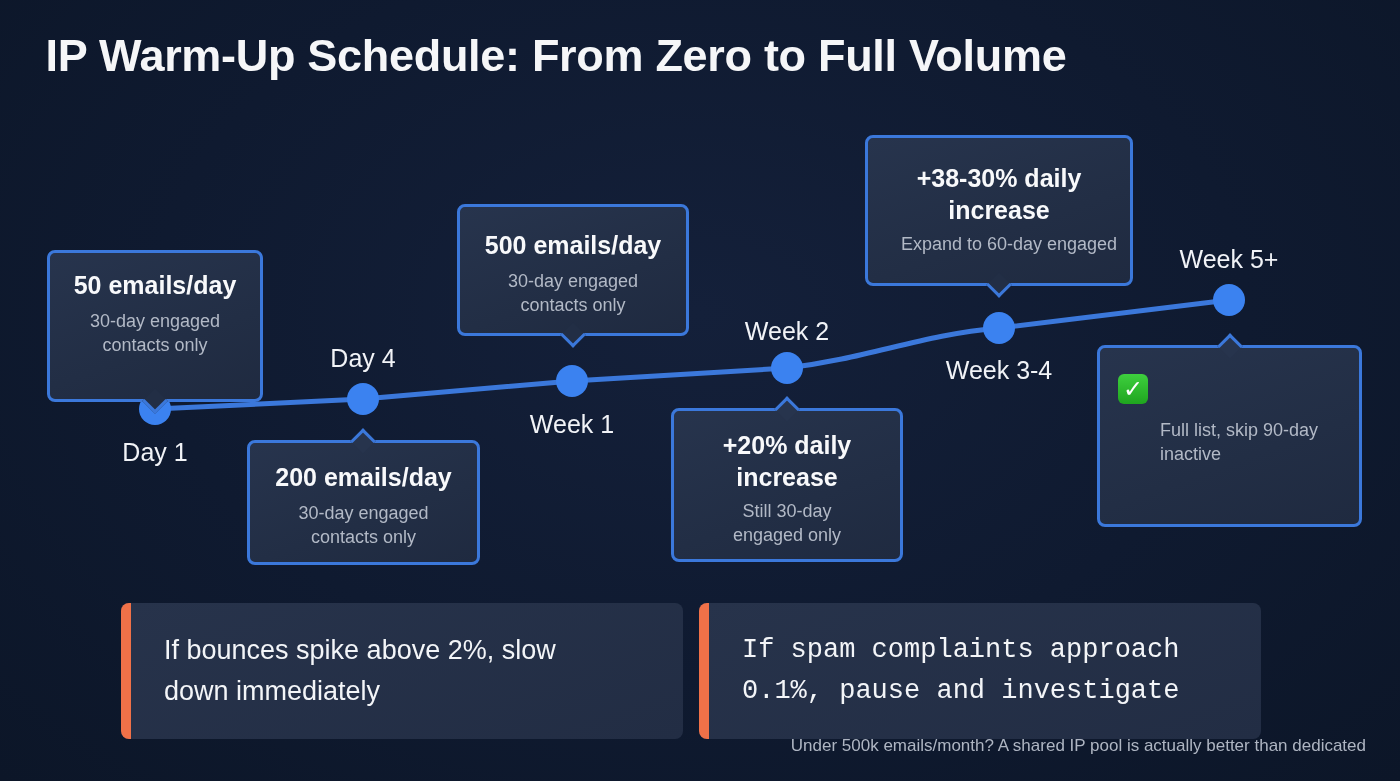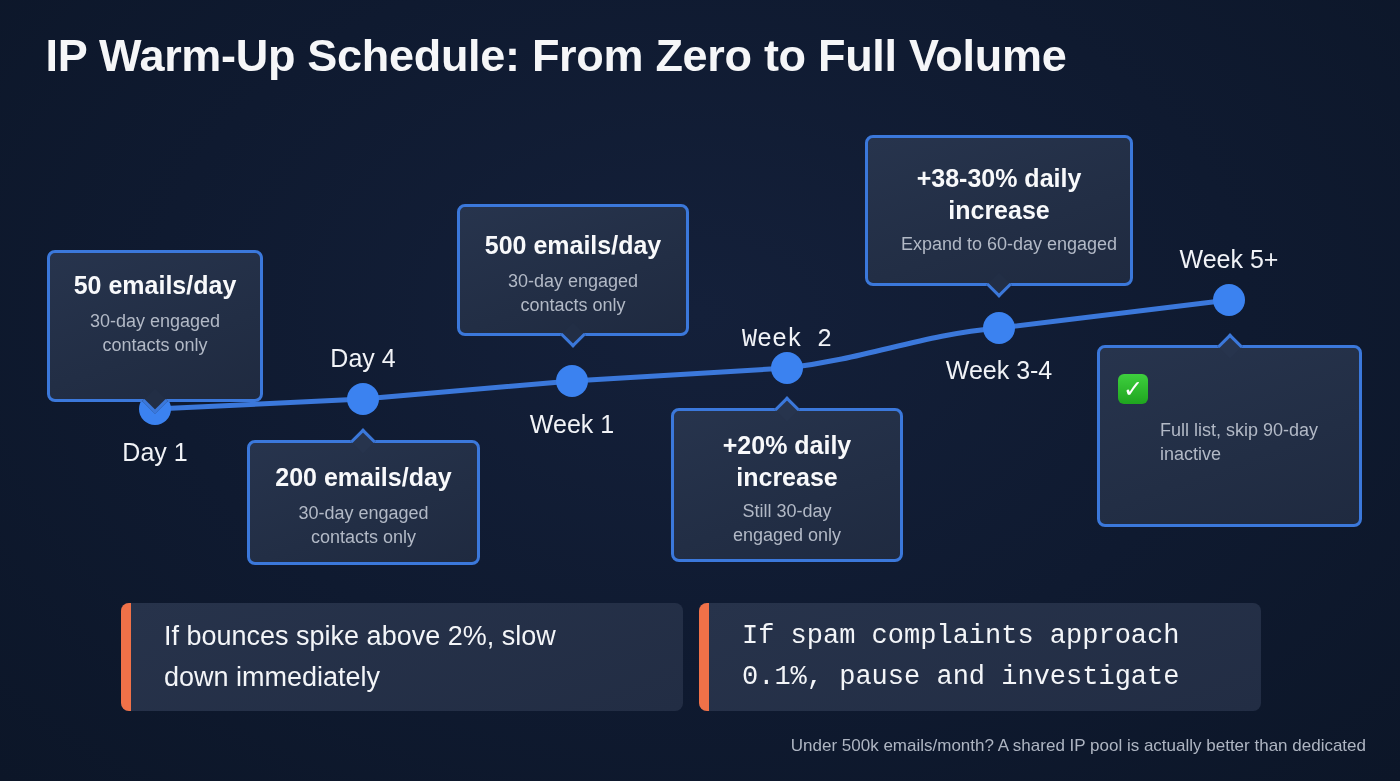--- a/index.html
+++ b/index.html
@@ -41,21 +41,21 @@
   .card.target .row { display: flex; align-items: flex-start; }
   .check {
     width: 30px; height: 30px; border-radius: 6px;
     background: linear-gradient(180deg, #3ecf3e 0%, #1fa51f 100%);
     color: #fff; font-weight: 700; font-size: 24px; line-height: 30px; text-align: center;
     margin-right: 12px; margin-top: 2px; flex: none;
   }
   .card.target .head { text-align: left; line-height: 33px; }
   .card.target .sub { text-align: left; margin-left: 42px; margin-top: 14px; }
   .alert {
-    position: absolute; height: 108px;
+    position: absolute; height: 136px;
     background: linear-gradient(160deg, #27334b 0%, #222d44 100%);
     border-radius: 8px; overflow: hidden;
     display: flex; align-items: center;
   }
   .alert .bar { position: absolute; left: 0; top: 0; bottom: 0; width: 10px; background: #f07148; }
   .alert .text { font-size: 27px; line-height: 41px; color: #f3f5f8; padding-left: 43px; padding-right: 20px; }
   .footnote {
     position: absolute; right: 34px; top: 736px; font-size: 17px; color: #aeb5c2;
   }
 </style>
@@ -70,21 +70,21 @@
   <circle cx="363" cy="399" r="16" fill="#3b82f0"></circle>
   <circle cx="572" cy="381" r="16" fill="#3b82f0"></circle>
   <circle cx="787" cy="368" r="16" fill="#3b82f0"></circle>
   <circle cx="999" cy="328" r="16" fill="#3b82f0"></circle>
   <circle cx="1229" cy="300" r="16" fill="#3b82f0"></circle>
 </svg>
 
 <div class="node-label" style="left:155px; top:438px;">Day 1</div>
 <div class="node-label" style="left:363px; top:344px;">Day 4</div>
 <div class="node-label" style="left:572px; top:410px;">Week 1</div>
-<div class="node-label" style="left:787px; top:325px;font-family:Liberation Mono, monospace;">Week 2</div>
+<div class="node-label" style="left:787px; top:317px;">Week 2</div>
 <div class="node-label" style="left:999px; top:356px;">Week 3-4</div>
 <div class="node-label" style="left:1229px; top:245px;">Week 5+</div>
 
 <div class="card" style="left:47px; top:250px; width:216px; height:152px; padding-top:16px;">
   <div class="head">50 emails/day</div>
   <div class="sub" style="width:150px; margin-left:auto; margin-right:auto;">30-day engaged contacts only</div>
   <div class="arrow down" style="left:96px;"></div>
 </div>
 
 <div class="card" style="left:247px; top:440px; width:233px; height:125px; padding-top:18px;">

